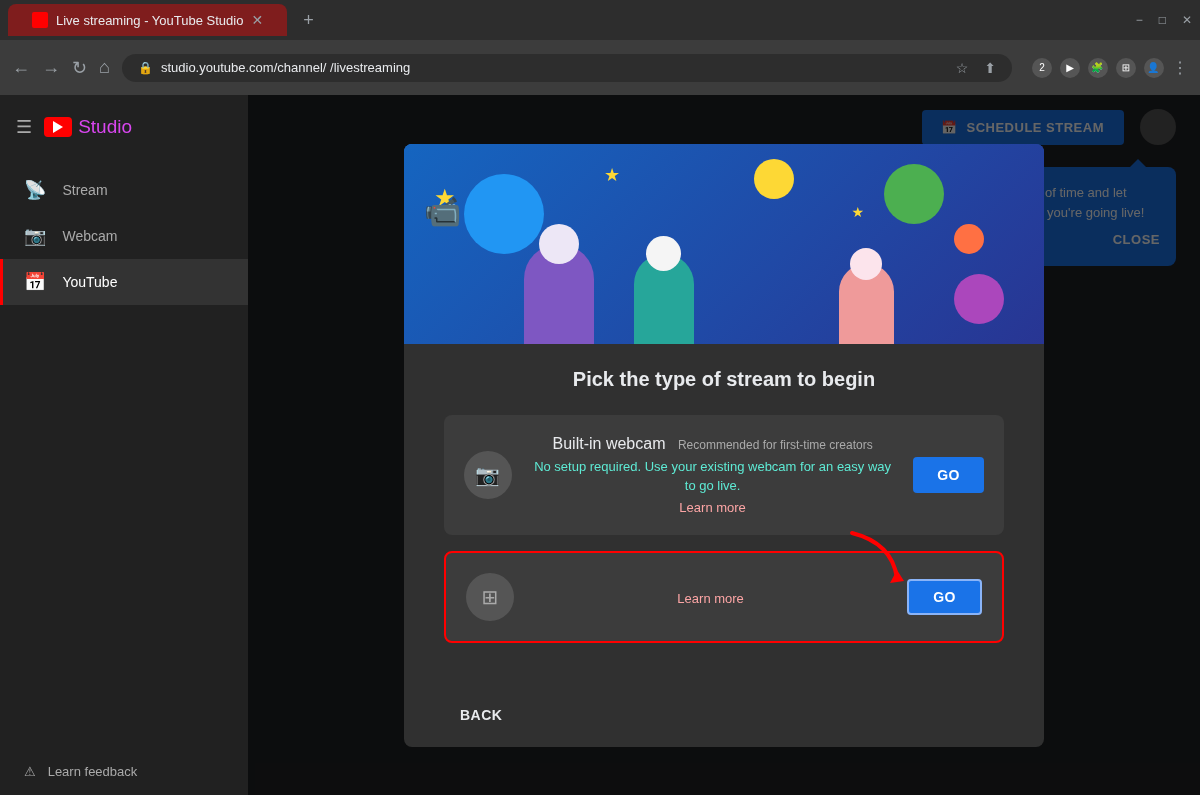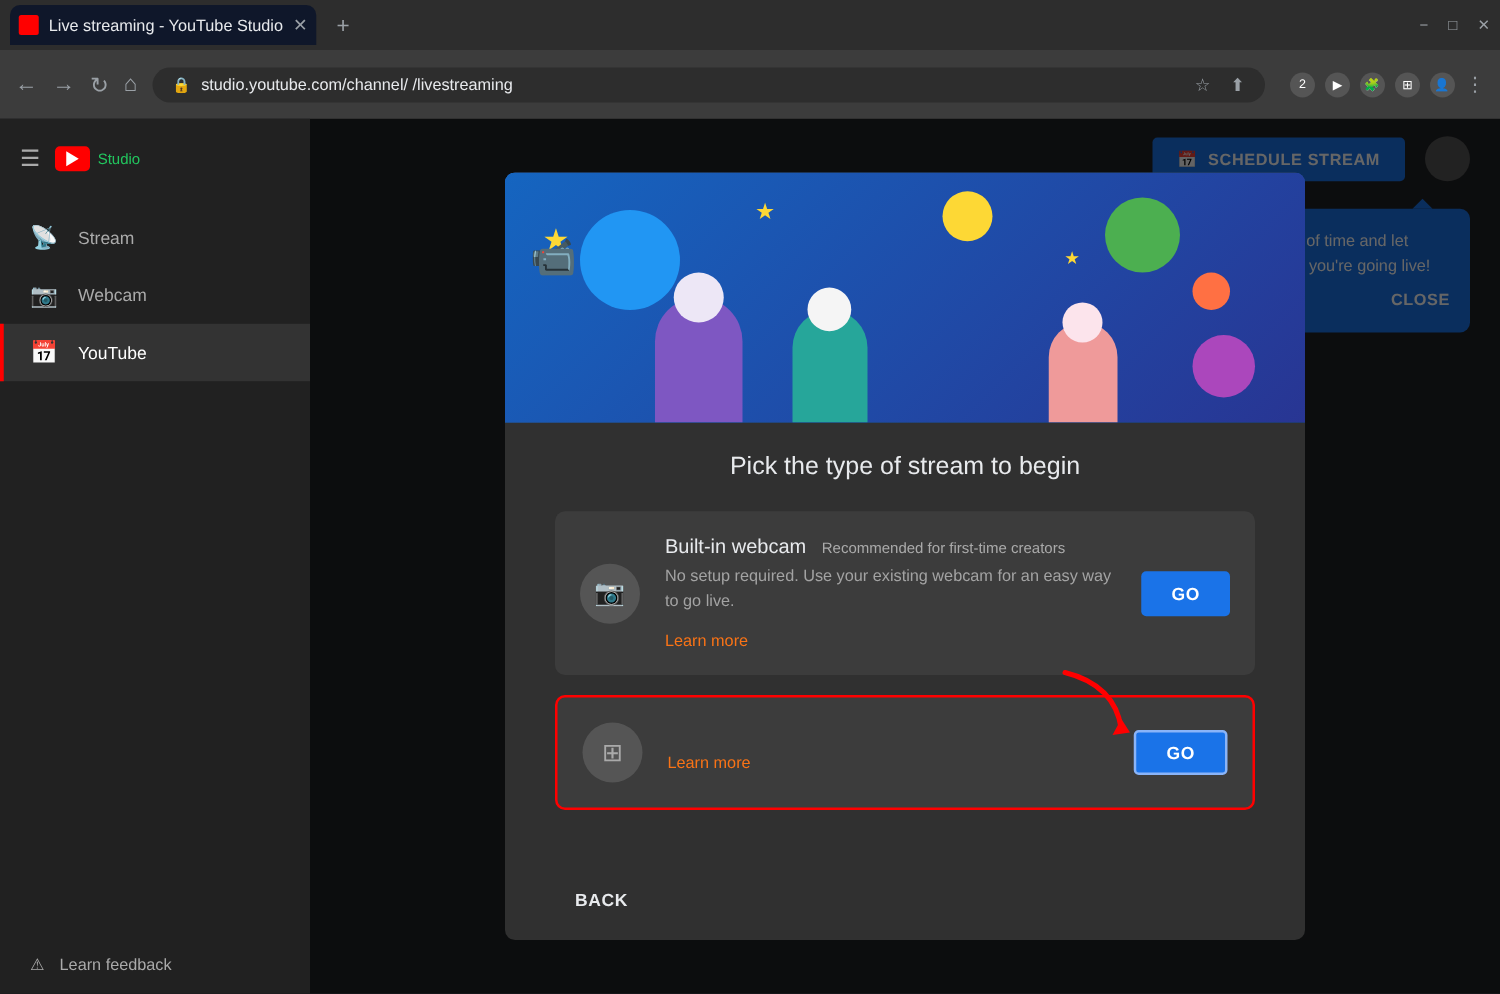--- a/index.html
+++ b/index.html
@@ -18,23 +18,23 @@
     }
     .title-bar {
       background: #2d2d2d;
       height: 40px;
       display: flex;
       align-items: center;
       padding: 0 8px;
       gap: 8px;
     }
     .tab {
-      background: #0f172a;
+      background: #7f1d1d;
       border-radius: 8px 8px 0 0;
-      padding: 8px 7px;
+      padding: 8px 24px;
       display: flex;
       align-items: center;
       gap: 8px;
       font-size: 13px;
       color: #e8eaed;
       min-width: 200px;
     }
     .tab-favicon {
       width: 16px;
       height: 16px;
@@ -135,21 +135,21 @@
       background: #ff0000;
       border-radius: 4px;
       display: flex; align-items: center; justify-content: center;
     }
     .yt-icon::after {
       content: '';
       border-left: 10px solid white;
       border-top: 6px solid transparent;
       border-bottom: 6px solid transparent;
     }
-    .studio-text { color: #22c55e; font-size: 12px; font-weight: 500; }
+    .studio-text { color: #d946ef; font-size: 19px; font-weight: 500; }
 
     .sidebar-nav { display: flex; flex-direction: column; margin-top: 8px; }
     .nav-item {
       display: flex;
       align-items: center;
       gap: 16px;
       padding: 12px 24px;
       color: #aaa;
       font-size: 14px;
       cursor: pointer;
@@ -355,21 +355,21 @@
       color: #ff8a65;
     }
 
     .modal-body {
       padding: 24px 40px 32px;
     }
     .modal-title {
       text-align: center;
       font-size: 20px;
       color: #e8eaed;
-      font-weight: 400;
+      font-weight: 700;
       margin-bottom: 24px;
     }
 
     
     .option-card {
       background: #3c3c3c;
       border-radius: 8px;
       padding: 20px;
       margin-bottom: 16px;
       display: flex;
@@ -381,44 +381,44 @@
     }
     .option-icon {
       width: 48px; height: 48px;
       background: #555;
       border-radius: 50%;
       display: flex; align-items: center; justify-content: center;
       font-size: 20px;
       color: #aaa;
       flex-shrink: 0;
     }
-    .option-content { flex: 1; }
+    .option-content { flex: 1; text-align: center; }
     .option-title {
       font-size: 16px;
       color: #e8eaed;
       font-weight: 500;
       margin-bottom: 4px;
     }
     .option-title-badge {
       font-size: 12px;
       color: #aaa;
       font-weight: 400;
       margin-left: 8px;
     }
     .option-desc {
       font-size: 13px;
-      color: #a3a3a3;
+      color: #5eead4;
       line-height: 1.5;
     }
     .option-link {
-      color: #f97316;
+      color: #fca5a5;
       font-size: 13px;
       cursor: pointer;
       display: block;
-      margin-top: 15px;
+      margin-top: 4px;
     }
     .go-btn {
       background: #1a73e8;
       color: white;
       border: 2px solid #8ab4f8;
       padding: 8px 24px;
       border-radius: 4px;
       font-size: 14px;
       font-weight: 600;
       cursor: pointer;

